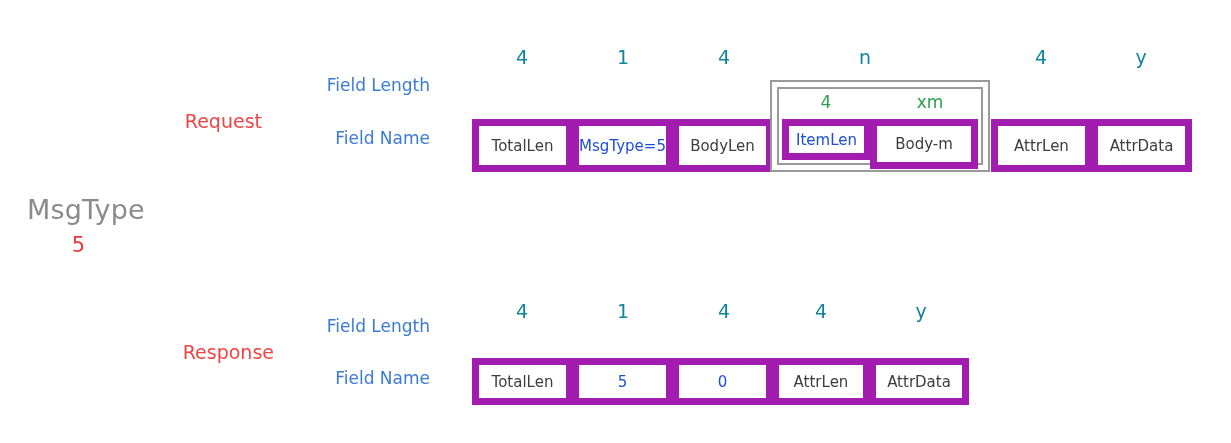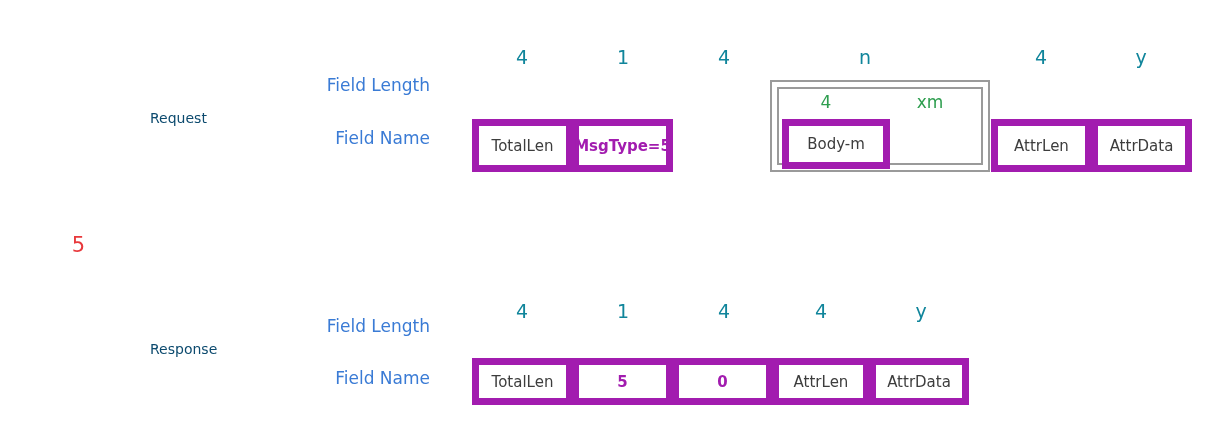--- a/index.html
+++ b/index.html
@@ -36,24 +36,24 @@
     top: 233px;
     width: 103px;
     text-align: center;
     font-size: 21px;
     color: #e8393c;
     white-space: nowrap;
   }
 
   
   .role-label {
-    font-size: 14px;
-    color: #0c4a6e;
+    font-size: 19px;
+    color: #ef4444;
     white-space: nowrap;
-    text-align: left;
+    text-align: right;
   }
 
   
   .axis-label {
     font-size: 17px;
     color: #3a7bd5;
     white-space: nowrap;
     text-align: right;
   }
 
@@ -76,21 +76,21 @@
     box-sizing: border-box;
     border: 7px solid #a21caf;
     background: #ffffff;
     display: flex;
     align-items: center;
     justify-content: center;
     font-size: 15px;
     color: #3d3d3d;
     white-space: nowrap;
   }
-  .cell.accent { color: #a21caf; font-weight: bold; }
+  .cell.accent { color: #1d4ed8; }
 
   
   .cellgroup { position: absolute; display: flex; }
   .cellgroup > .cell + .cell { margin-left: -1px; }
 
   
   .group-outer {
     box-sizing: border-box;
     border: 2px solid #9a9a9a;
     background: #ffffff;
@@ -99,50 +99,53 @@
     box-sizing: border-box;
     border: 2px solid #9a9a9a;
     background: #ffffff;
   }
 </style>
 </head>
 <body>
 
 <div id="canvas">
 
+  <div class="abs legend-title">MsgType</div>
   <div class="abs legend-value">5</div>
 
   <div>
 
     <div class="abs role-label" style="left:150px; top:110px; width:112px;">Request</div>
 
     <div class="abs axis-label" style="left:290px; top:75px; width:140px;">Field Length</div>
 
     <div class="abs axis-label" style="left:290px; top:128px; width:140px;">Field Name</div>
 
     <div class="abs len" style="left:472px; top:46px; width:100px;">4</div>
     <div class="abs len" style="left:573px; top:46px; width:100px;">1</div>
     <div class="abs len" style="left:674px; top:46px; width:100px;">4</div>
     <div class="abs len" style="left:815px; top:46px; width:100px;">n</div>
     <div class="abs len" style="left:991px; top:46px; width:100px;">4</div>
     <div class="abs len" style="left:1091px; top:46px; width:100px;">y</div>
 
     <div class="cellgroup" style="left:472px; top:119px;">
       <div class="cell" style="width:101px; height:53px;">TotalLen</div>
       <div class="cell accent" style="width:101px; height:53px;">MsgType=5</div>
+      <div class="cell" style="width:101px; height:53px;">BodyLen</div>
     </div>
 
     <div class="abs group-outer" style="left:770px; top:80px; width:220px; height:92px;"></div>
 
     <div class="abs group-inner" style="left:777px; top:87px; width:206px; height:78px;"></div>
 
     <div class="abs len-inner" style="left:782px; top:92px; width:88px;">4</div>
     <div class="abs len-inner" style="left:882px; top:92px; width:96px;">xm</div>
 
     <div class="cellgroup" style="left:782px; top:119px;">
+      <div class="cell accent" style="width:89px; height:41px;">ItemLen</div>
       <div class="cell" style="width:108px; height:50px;">Body-m</div>
     </div>
 
     <div class="cellgroup" style="left:991px; top:119px;">
       <div class="cell" style="width:101px; height:53px;">AttrLen</div>
       <div class="cell" style="width:101px; height:53px;">AttrData</div>
     </div>
   </div>
 
   <div>

